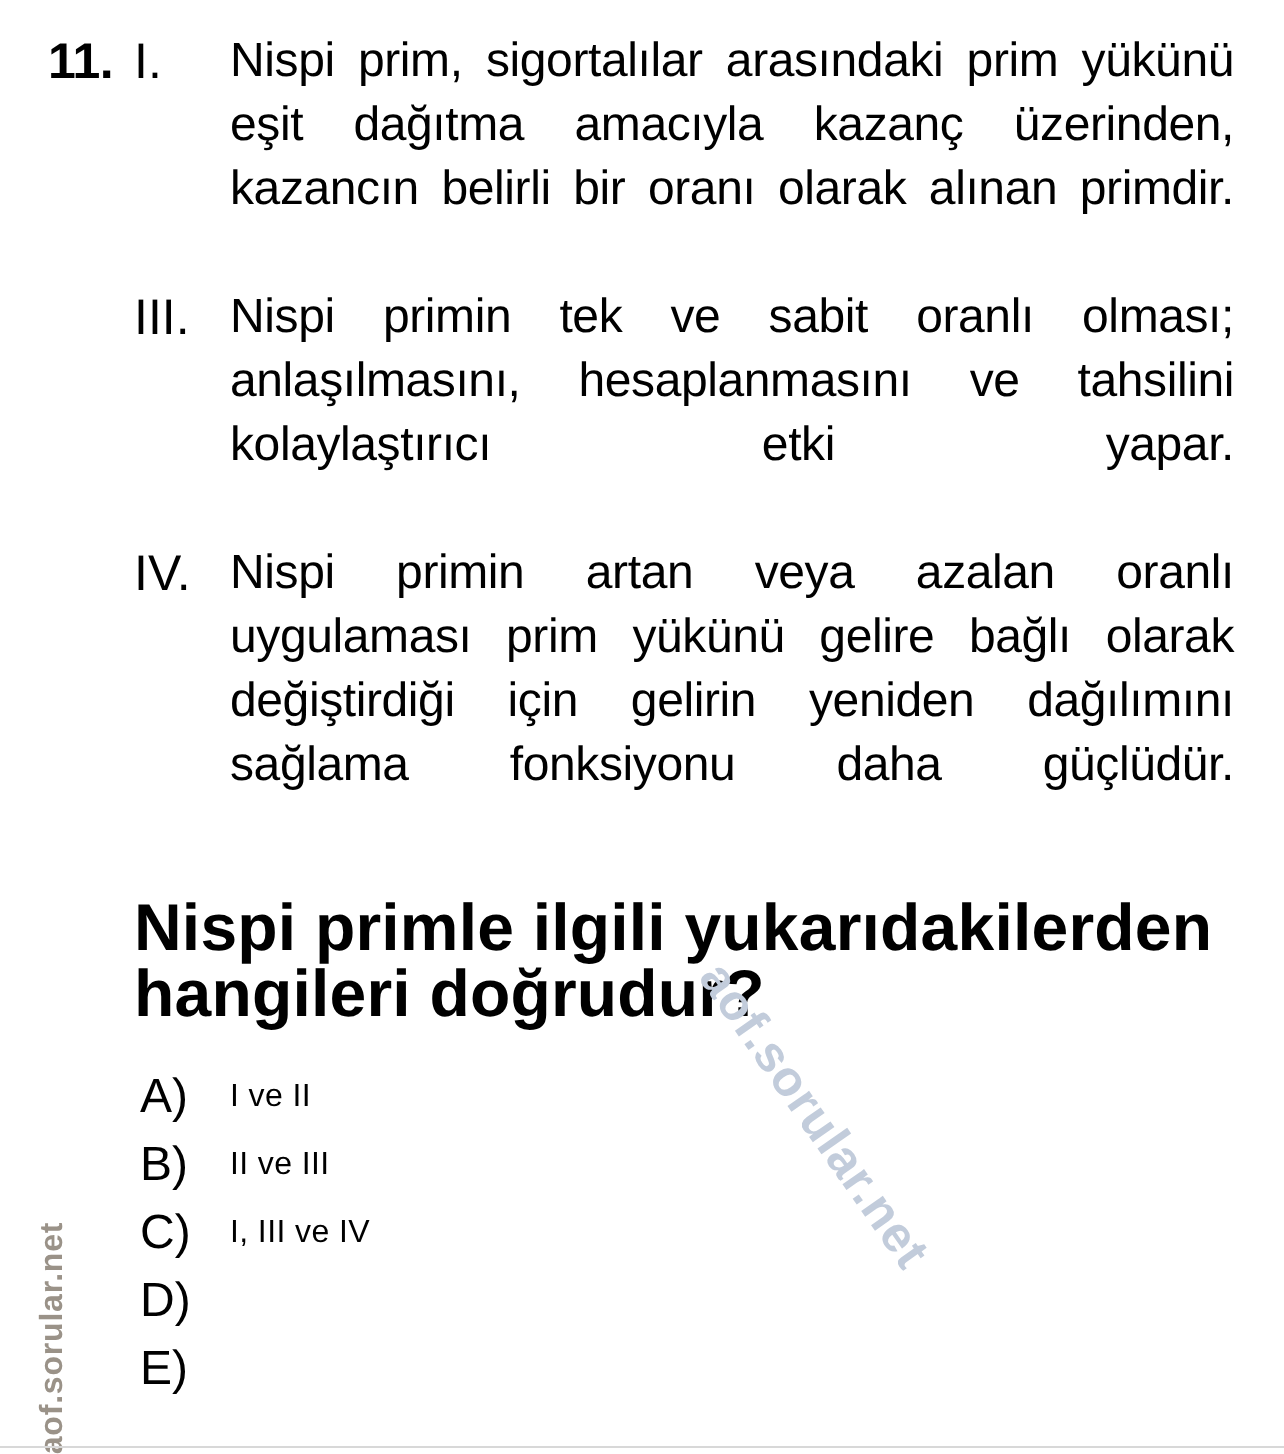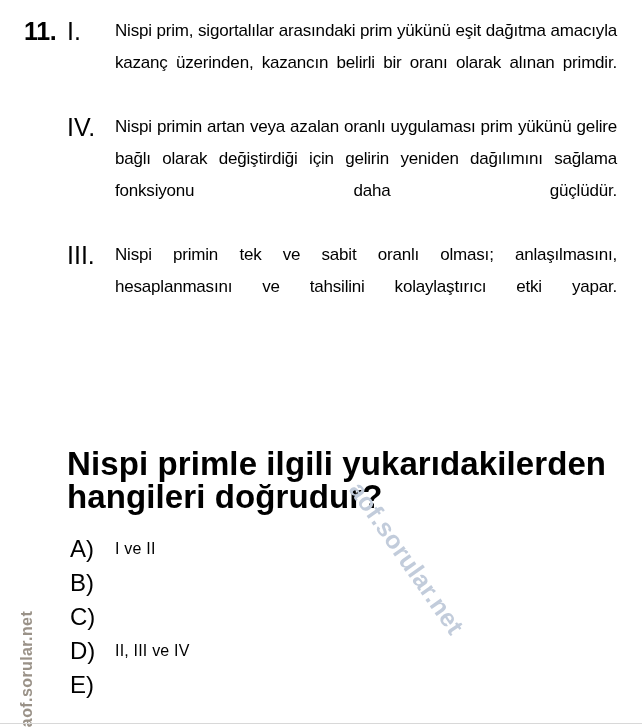--- a/index.html
+++ b/index.html
@@ -51,21 +51,21 @@
   }
   .stmt-marker {
     position: absolute;
     left: 67px;
     top: 0;
     font-size: 25px;
     line-height: 32px;
     white-space: nowrap;
   }
   .stmt-text {
-    font-size: 17px;
+    font-size: 24px;
     line-height: 32px;
     text-align: justify;
     text-justify: inter-word;
     letter-spacing: -0.2px;
     word-spacing: 0px;
     hyphens: none;
   }
   
   .stmt-text::after {
     content: "";
@@ -163,51 +163,52 @@
 
   <div class="stmt-list">
 
     <div class="stmt">
       <span class="stmt-marker">I.</span>
       <div class="stmt-text">Nispi prim, sigortalılar arasındaki prim yükünü eşit dağıtma amacıyla kazanç üzerinden, kazancın belirli bir oranı olarak alınan primdir.</div>
     </div>
 
 
     <div class="stmt">
+      <span class="stmt-marker">III.</span>
+      <div class="stmt-text">Nispi primin tek ve sabit oranlı olması; anlaşılmasını, hesaplanmasını ve tahsilini kolaylaştırıcı etki yapar.</div>
+    </div>
+
+    <div class="stmt">
       <span class="stmt-marker">IV.</span>
       <div class="stmt-text">Nispi primin artan veya azalan oranlı uygulaması prim yükünü gelire bağlı olarak değiştirdiği için gelirin yeniden dağılımını sağlama fonksiyonu daha güçlüdür.</div>
     </div>
 
-    <div class="stmt">
-      <span class="stmt-marker">III.</span>
-      <div class="stmt-text">Nispi primin tek ve sabit oranlı olması; anlaşılmasını, hesaplanmasını ve tahsilini kolaylaştırıcı etki yapar.</div>
-    </div>
-
   </div>
 
   <div class="prompt">Nispi primle ilgili yukarıdakilerden hangileri doğrudur?</div>
 
   <div class="options">
 
     <div class="option">
       <span class="option-letter">A)</span>
       <span class="option-text">I ve II</span>
     </div>
 
     <div class="option">
       <span class="option-letter">B)</span>
+      <span class="option-text">II ve III</span>
     </div>
 
     <div class="option">
       <span class="option-letter">C)</span>
+      <span class="option-text">I, III ve IV</span>
     </div>
 
     <div class="option">
       <span class="option-letter">D)</span>
-      <span class="option-text">II, III ve IV</span>
     </div>
 
     <div class="option">
       <span class="option-letter">E)</span>
     </div>
 
   </div>
 
   <div class="wm-diagonal">aof.sorular.net</div>
 

